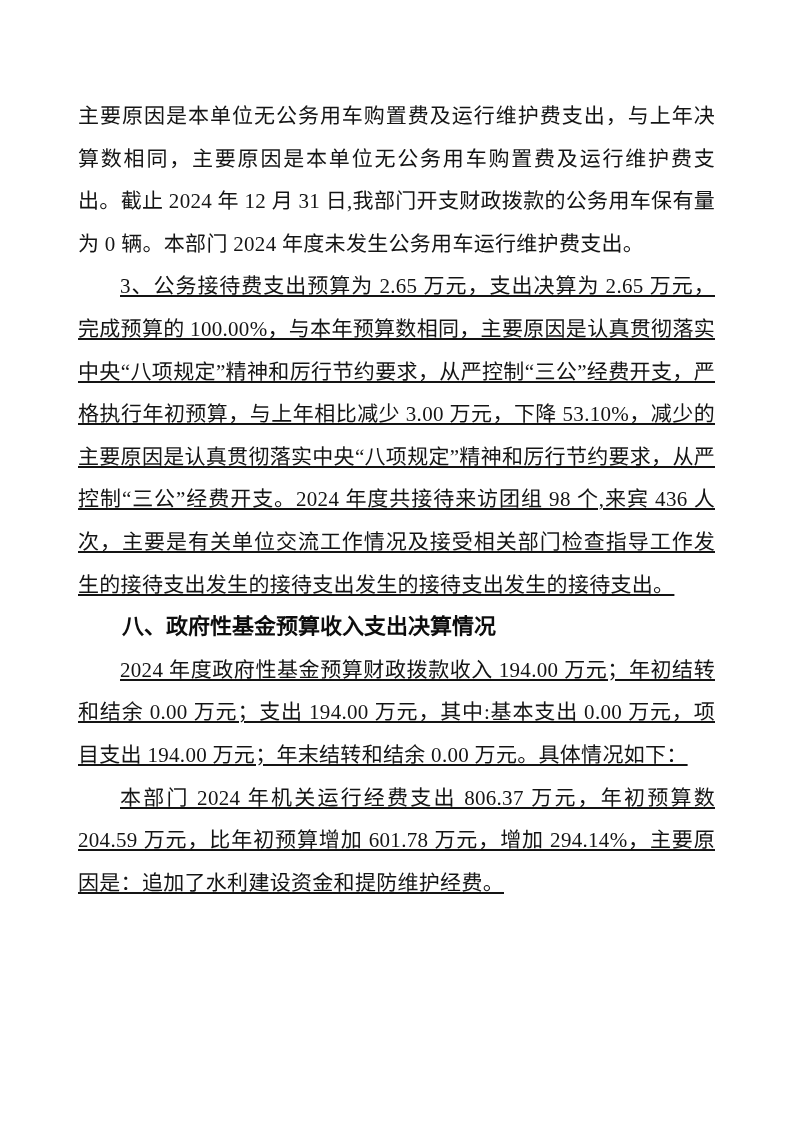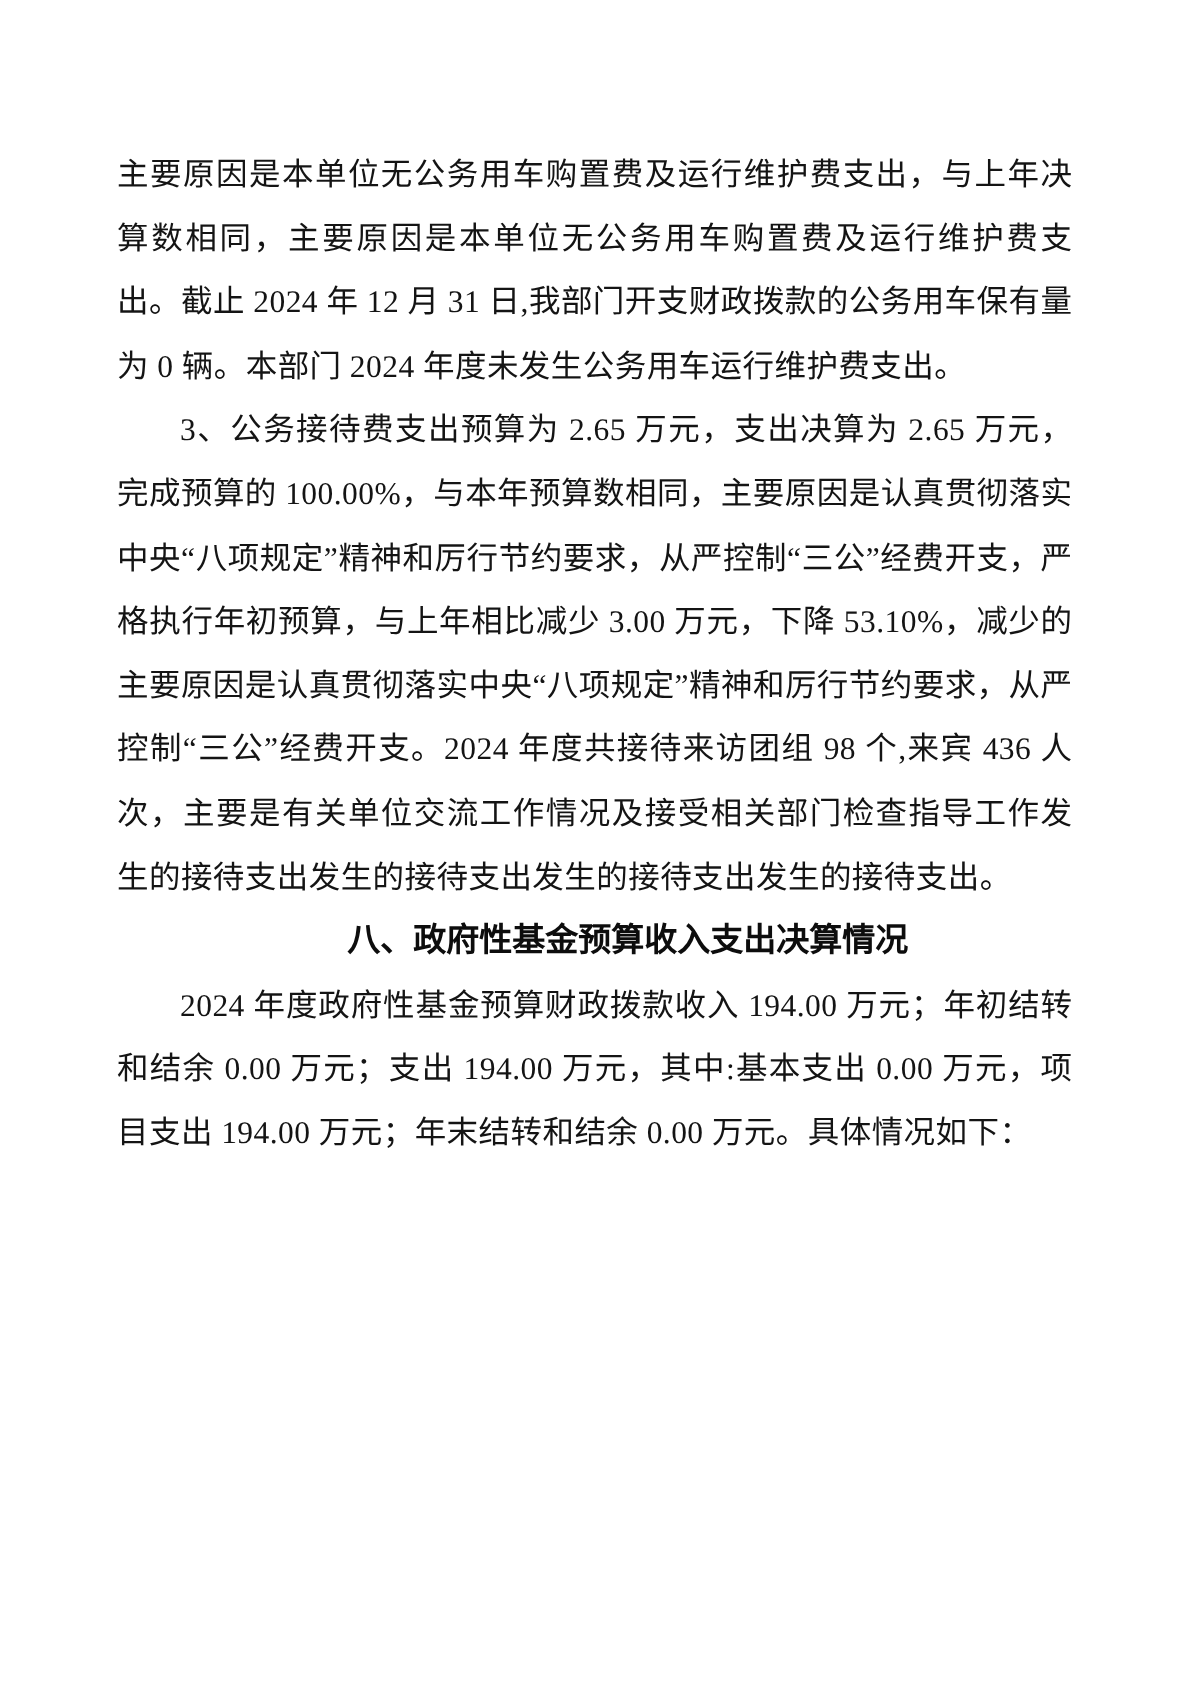--- a/index.html
+++ b/index.html
@@ -25,28 +25,29 @@
   .para {
     margin: 0;
     font-size: 21px;
     line-height: 42.6px;
     text-align: justify;
     text-justify: inter-character;
     letter-spacing: 0.3px;
   }
   .para.indent {
     text-indent: 2em;
+    text-decoration: underline;
   }
   .heading {
     margin: 0;
     font-size: 22px;
     font-weight: bold;
     line-height: 42.6px;
     text-indent: 2em;
-    text-align: center;
+    text-align: left;
     color: #0d0d0d;
   }
   .footer {
     position: absolute;
     left: 0;
     top: 1033px;
     width: 793px;
     text-align: center;
     font-size: 14px;
     letter-spacing: 1px;
@@ -55,16 +56,17 @@
 </style>
 </head>
 <body>
 
 <div class="page">
   <div class="content">
     <p class="para">主要原因是本单位无公务用车购置费及运行维护费支出，与上年决算数相同，主要原因是本单位无公务用车购置费及运行维护费支出。截止 2024 年 12 月 31 日,我部门开支财政拨款的公务用车保有量为 0 辆。本部门 2024 年度未发生公务用车运行维护费支出。</p>
     <p class="para indent">3、公务接待费支出预算为 2.65 万元，支出决算为 2.65 万元，完成预算的 100.00%，与本年预算数相同，主要原因是认真贯彻落实中央“八项规定”精神和厉行节约要求，从严控制“三公”经费开支，严格执行年初预算，与上年相比减少 3.00 万元，下降 53.10%，减少的主要原因是认真贯彻落实中央“八项规定”精神和厉行节约要求，从严控制“三公”经费开支。2024 年度共接待来访团组 98 个,来宾 436 人次，主要是有关单位交流工作情况及接受相关部门检查指导工作发生的接待支出发生的接待支出发生的接待支出发生的接待支出。</p>
     <h2 class="heading">八、政府性基金预算收入支出决算情况</h2>
     <p class="para indent">2024 年度政府性基金预算财政拨款收入 194.00 万元；年初结转和结余 0.00 万元；支出 194.00 万元，其中:基本支出 0.00 万元，项目支出 194.00 万元；年末结转和结余 0.00 万元。具体情况如下：</p>
+    <p class="para indent">本部门 2024 年机关运行经费支出 806.37 万元，年初预算数 204.59 万元，比年初预算增加 601.78 万元，增加 294.14%，主要原因是：追加了水利建设资金和提防维护经费。</p>
   </div>
 
   <div class="footer">- 19 -</div>
 </div>
 
 </body></html>

